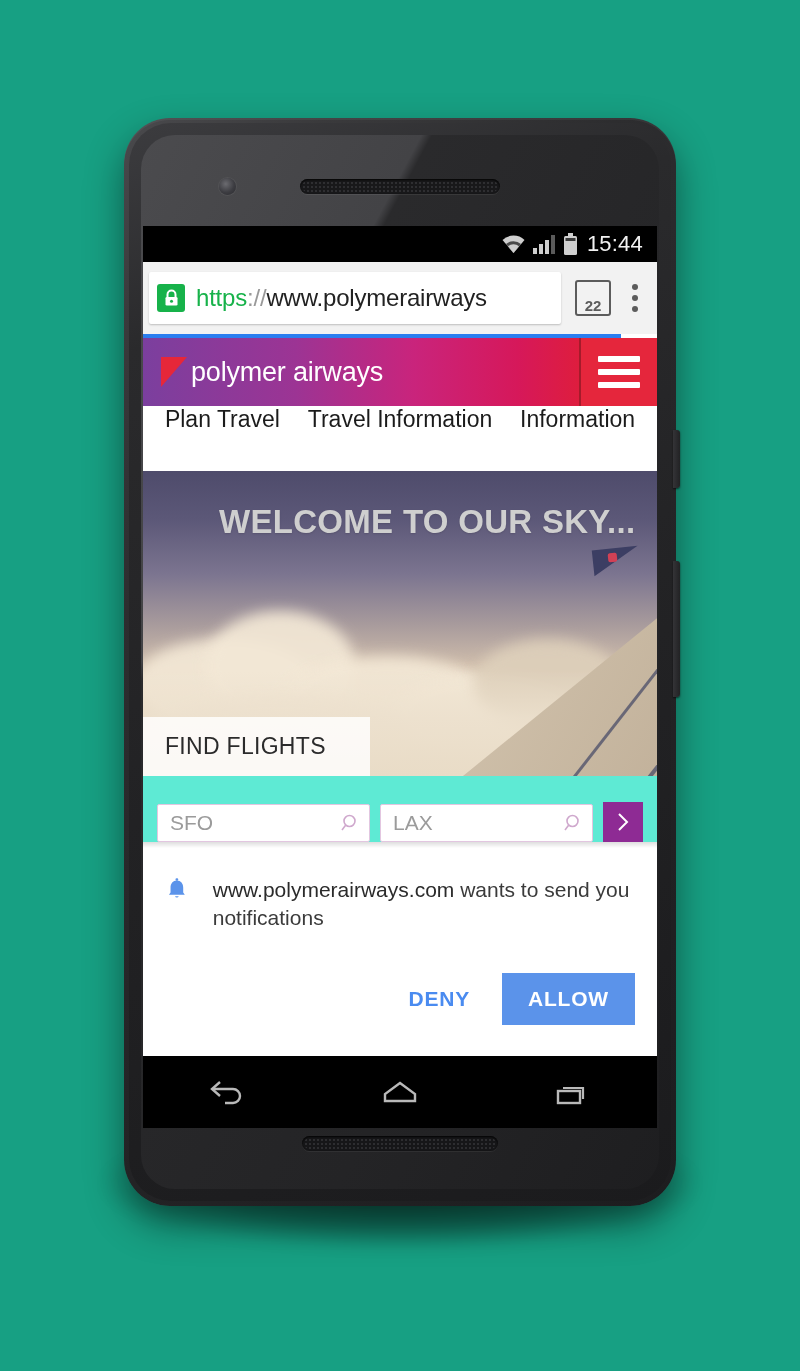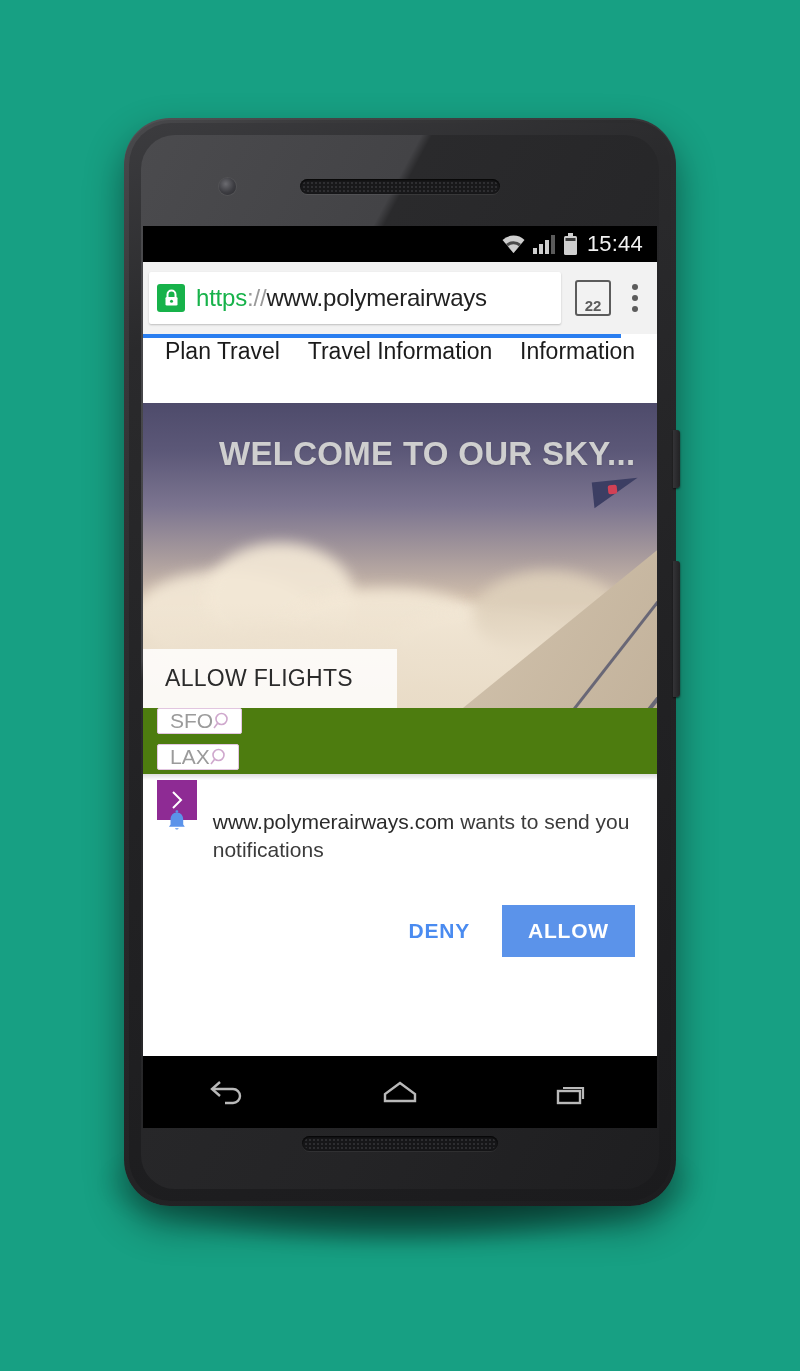--- a/index.html
+++ b/index.html
@@ -154,21 +154,21 @@
     position:absolute;left:28px;top:32px;font-size:33px;font-weight:bold;color:#cfcfcf;letter-spacing:.3px;
     text-shadow:0 1px 2px rgba(0,0,0,.12);
     margin-left:48px;
   }
   .findtab{
     position:absolute;left:0;bottom:0;background:rgba(255,255,255,.82);
     padding:16px 44px 16px 22px;font-size:23px;color:#2b2b2b;letter-spacing:.3px;
   }
 
   
-  .searchrow{height:66px;background:#4d7c0f;display:flex;align-items:flex-start;padding:0 14px;box-sizing:border-box;gap:10px;flex-direction:column;}
+  .searchrow{height:66px;background:#5eead4;display:flex;align-items:flex-end;padding:0 14px;box-sizing:border-box;gap:10px;}
   .field{
     flex:1;height:38px;border:1px solid #e2c6e0;border-radius:2px;background:#fff;
     display:flex;align-items:center;padding:0 8px 0 12px;box-sizing:border-box;
   }
   .field span{flex:1;font-size:21px;color:#9b9b9b;}
   .gobtn{
     width:40px;height:40px;background:#8e2b94;display:flex;align-items:center;justify-content:center;flex:0 0 auto;
   }
   .divider-shadow{height:6px;background:linear-gradient(180deg,rgba(0,0,0,.13),rgba(0,0,0,0));}
 
@@ -246,20 +246,31 @@
       <i></i>
       <i></i>
       <i></i>
     </div>
   </div>
 
   <div class="progress">
       <i style="width: 93%;"></i>
     </div>
 
+  <div class="site-header">
+    <div class="brandbar">
+      <span class="pennant"></span>
+      <span class="brandname">polymer airways</span>
+    </div>
+    <div class="menubtn">
+      <i></i>
+      <i></i>
+      <i></i>
+    </div>
+  </div>
 
   <nav class="site-nav">
     <a href="#">Plan Travel</a>
     <a href="#">Travel Information</a>
     <a href="#">Information</a>
   </nav>
 
   <div class="hero">
     <div class="sky"></div>
     <div class="cloud c1"></div>
@@ -268,21 +279,21 @@
     <div class="cloud c4"></div>
     <div class="cloud c5"></div>
     <div class="cloud c6"></div>
     <div class="haze"></div>
     <div class="wing"></div>
     <div class="wing-line wl1"></div>
     <div class="wing-line wl2"></div>
     <div class="winglet"></div>
     <div class="winglet-dot"></div>
     <div class="hero-title">WELCOME TO OUR SKY...</div>
-    <div class="findtab">ALLOW FLIGHTS</div>
+    <div class="findtab">FIND FLIGHTS</div>
   </div>
 
   <div class="searchrow">
     <div class="field">
       <span placeholder="SFO">SFO</span>
       <svg width="20" height="20" viewBox="0 0 20 20">
         <circle cx="8.5" cy="8" r="5.5" fill="none" stroke="#cfa8cd" stroke-width="1.6"></circle>
         <line x1="4.6" y1="12.2" x2="1" y2="17" stroke="#cfa8cd" stroke-width="1.6"></line>
       </svg>
     </div>

